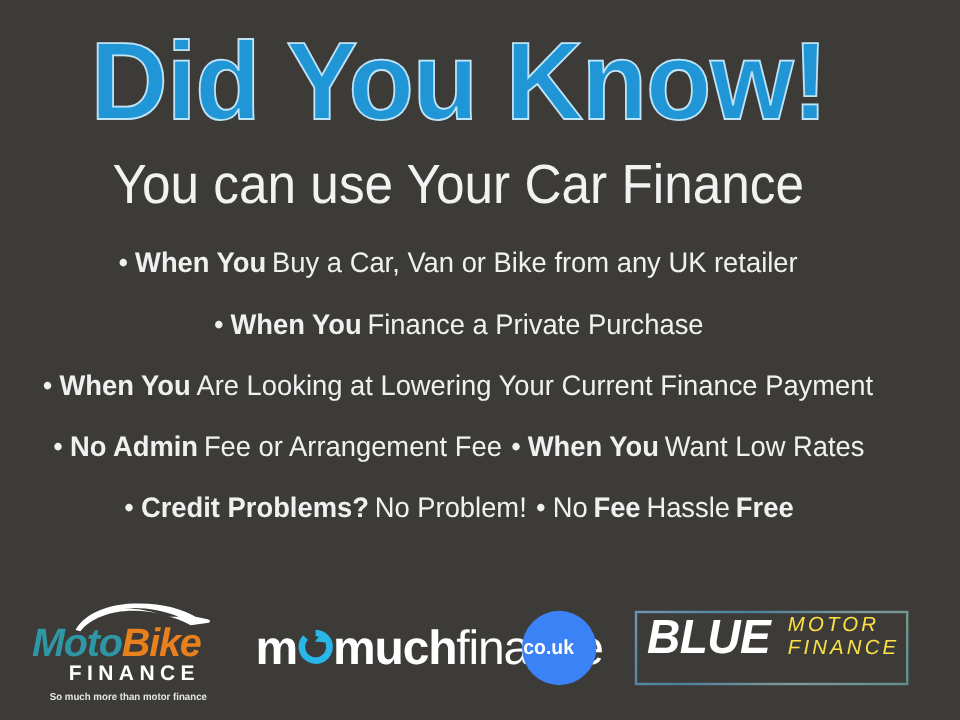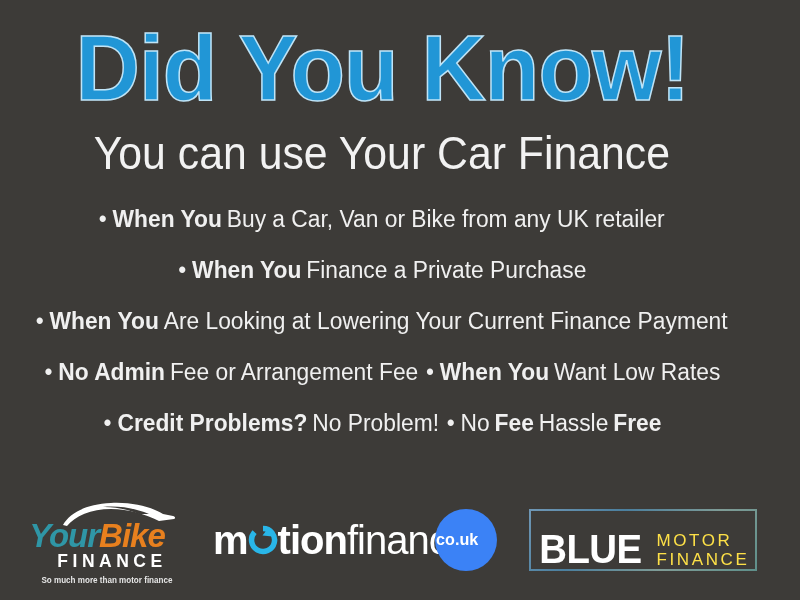--- a/index.html
+++ b/index.html
@@ -168,24 +168,25 @@
     letter-spacing:0px;
     transform:scaleX(0.95);
   }
 
   
   .bluemotor {
     width:228px; height:62px;
     border:2px solid;
     border-image:linear-gradient(135deg,#6f97b5,#4b7f9e,#7f9c96,#5f8f8a) 1;
     display:flex;
-    align-items:flex-end;
+    align-items:flex-start;
     justify-content:center;
     gap:13px;
     padding:0 12px;
+    font-style:italic;
   }
   .bm-blue {
     font-size:40px;
     font-weight:bold;
     color:#ffffff;
     letter-spacing:-0.5px;
     line-height:1;
     transform:scaleX(0.96);
   }
   .bm-stack {
@@ -261,34 +262,34 @@
   </div>
 
   <div class="logos">
 
     <div class="motonovo">
       <svg class="mn-swoosh" viewBox="0 0 118 26">
         <path d="M4 24 C10 13 26 3 52 2 C74 1 92 6 104 13 L114 15 C116 15.5 117 17 115 18 L100 20 C86 13 70 8 52 8 C32 8 16 15 8 25 Z" fill="#ffffff"></path>
         <path d="M44 6 C58 4.5 76 7 90 13 L80 13 C68 8 56 6 46 6 Z" fill="#3d3b38"></path>
       </svg>
       <div class="mn-word">
-        <span class="mn-moto">Your</span><span class="mn-novo">Bike</span>
+        <span class="mn-moto">Moto</span><span class="mn-novo">Bike</span>
       </div>
       <div class="mn-finance">FINANCE</div>
       <div class="mn-tag">So much more than motor finance</div>
     </div>
 
     <div class="motionfinance">
       <div class="mf-text">
         <span class="mf-bold">m</span>
           <span class="mf-o"><svg viewBox="0 0 30 30" width="30" height="30">
               <path d="M15 3.5 A11.5 11.5 0 1 1 6.6 7.2" fill="none" stroke="#29b6e8" stroke-width="5.5" stroke-linecap="butt"></path>
               <path d="M21 2 L24.5 11.5 L14.5 10.5 Z" fill="#29b6e8"></path>
             </svg></span>
-          <span class="mf-bold">tion</span>
+          <span class="mf-bold">much</span>
           <span class="mf-light">finance</span>
       </div>
       <div class="mf-badge">
         <span>co.uk</span>
       </div>
     </div>
 
     <div class="bluemotor">
       <div class="bm-blue">BLUE</div>
       <div class="bm-stack">

